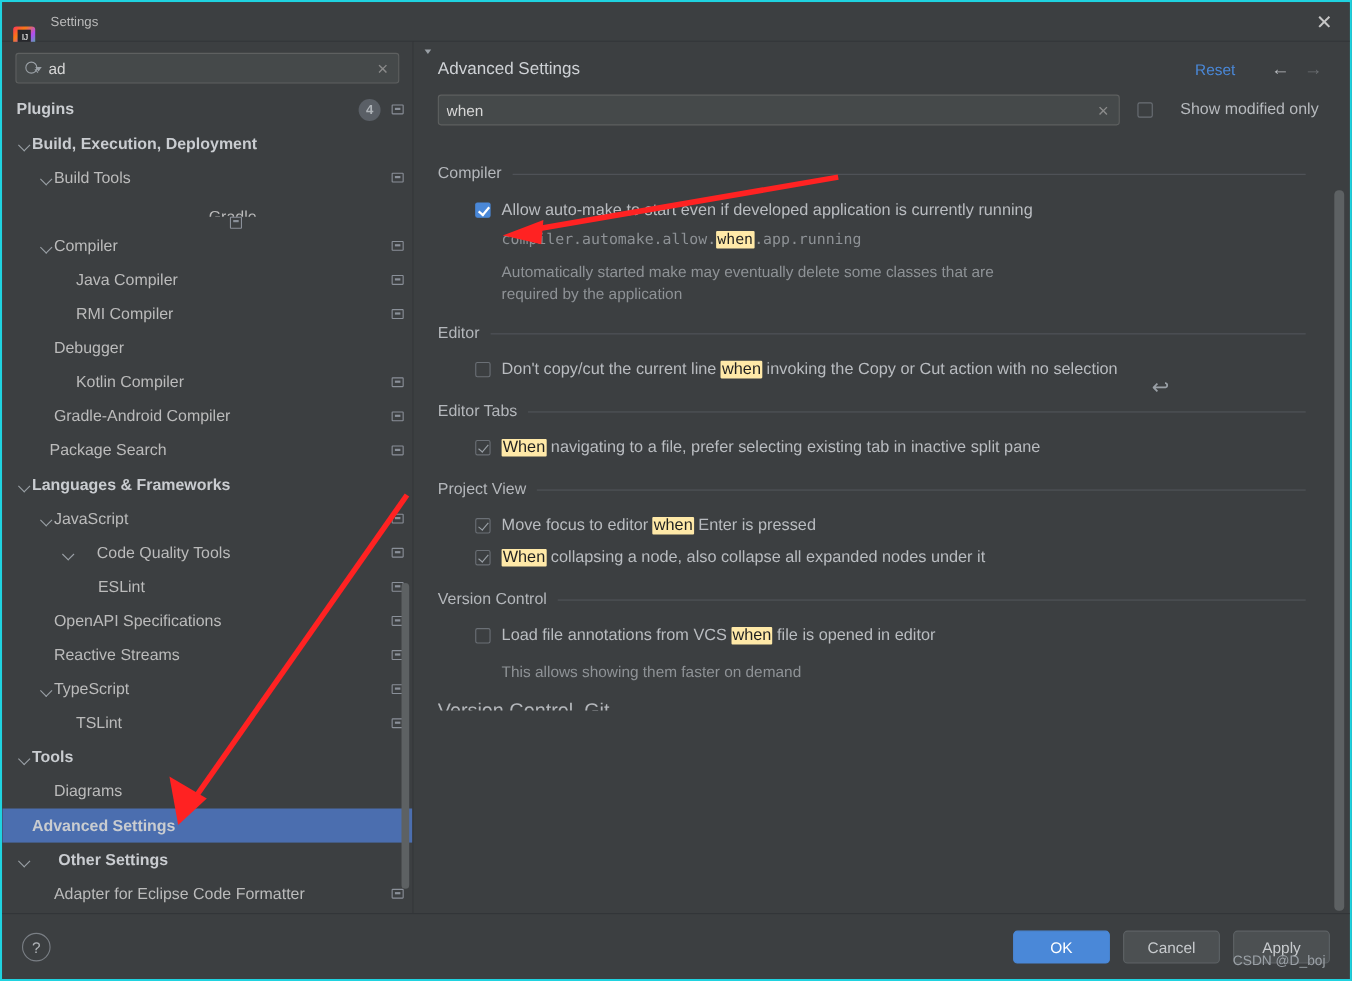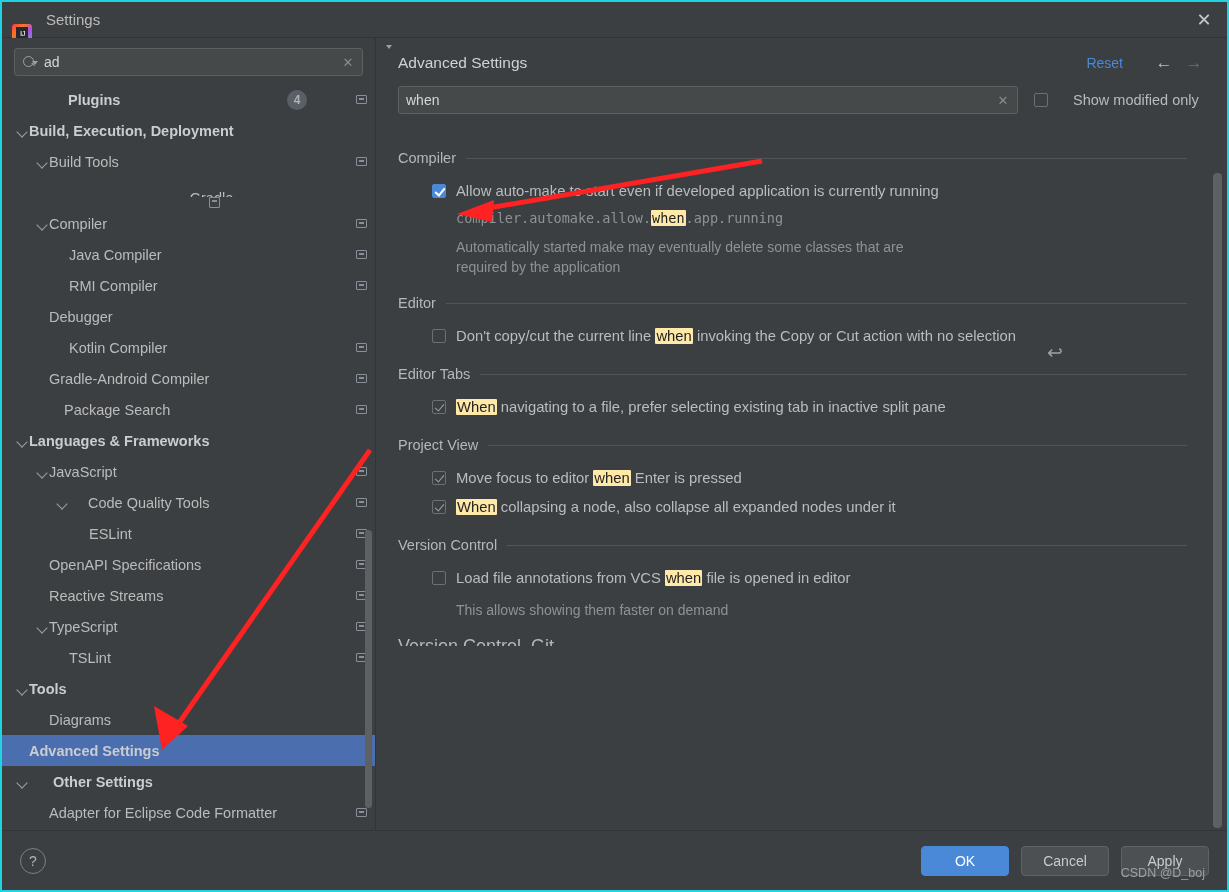--- a/index.html
+++ b/index.html
@@ -35,21 +35,21 @@
     left: 4px; top: 3px; width: 12px; height: 14px;
     background: #27282c;
   }
   .ij-logo span {
     position: relative; z-index: 2;
     font-size: 8px; color: #fff; font-family: "Liberation Sans", sans-serif;
     letter-spacing: -0.5px; line-height: 1;
     margin-left: 1px;
   }
   .title-text {
-    margin-left: 14px; font-size: 15px; color: #bbbbbb;
+    margin-left: 14px; font-size: 12px; color: #bbbbbb;
   }
   .close-btn {
     position: absolute; right: 0; top: 0;
     width: 46px; height: 35px;
     display: flex; align-items: center; justify-content: center;
     color: #c6c6c6; font-size: 18px; cursor: pointer;
   }
   
   .body { flex: 1 1 auto; display: flex; min-height: 0; position: relative; }
   
@@ -249,21 +249,21 @@
       <div class="search-wrap">
         <div class="search-box">
           <div class="q-icon">
               <span class="q-caret" style="left:10px;top:7px;"></span>
             </div>
           <input type="text" value="ad" style="">
           <div class="clear-x">✕</div>
         </div>
       </div>
       <div class="tree" id="tree">
-          <div class="tree-row bold" style="padding-left: 14px; gap: 39px;">
+          <div class="tree-row bold" style="">
             <div class="tw"></div>
             <div class="tree-label">Plugins</div>
             <div class="badge4">4</div>
             <div class="mini-sq"></div>
           </div>
           <div class="tree-row bold" style="padding-left: 14px;">
             <div class="tw open"></div>
             <div class="tree-label">Build, Execution, Deployment</div>
           </div>
           <div class="tree-row" style="padding-left: 34px;">
@@ -298,21 +298,21 @@
           <div class="tree-row" style="padding-left: 54px;">
             <div class="tw"></div>
             <div class="tree-label">Kotlin Compiler</div>
             <div class="mini-sq"></div>
           </div>
           <div class="tree-row" style="padding-left: 34px;">
             <div class="tw"></div>
             <div class="tree-label">Gradle-Android Compiler</div>
             <div class="mini-sq"></div>
           </div>
-          <div class="tree-row" style="padding-left: 49px; justify-content: flex-end;">
+          <div class="tree-row" style="padding-left: 30px; justify-content: flex-end;">
             <div class="tw"></div>
             <div class="tree-label">Package Search</div>
             <div class="mini-sq"></div>
           </div>
           <div class="tree-row bold" style="padding-left: 14px;">
             <div class="tw open"></div>
             <div class="tree-label">Languages &amp; Frameworks</div>
           </div>
           <div class="tree-row" style="padding-left: 34px;">
             <div class="tw open"></div>

